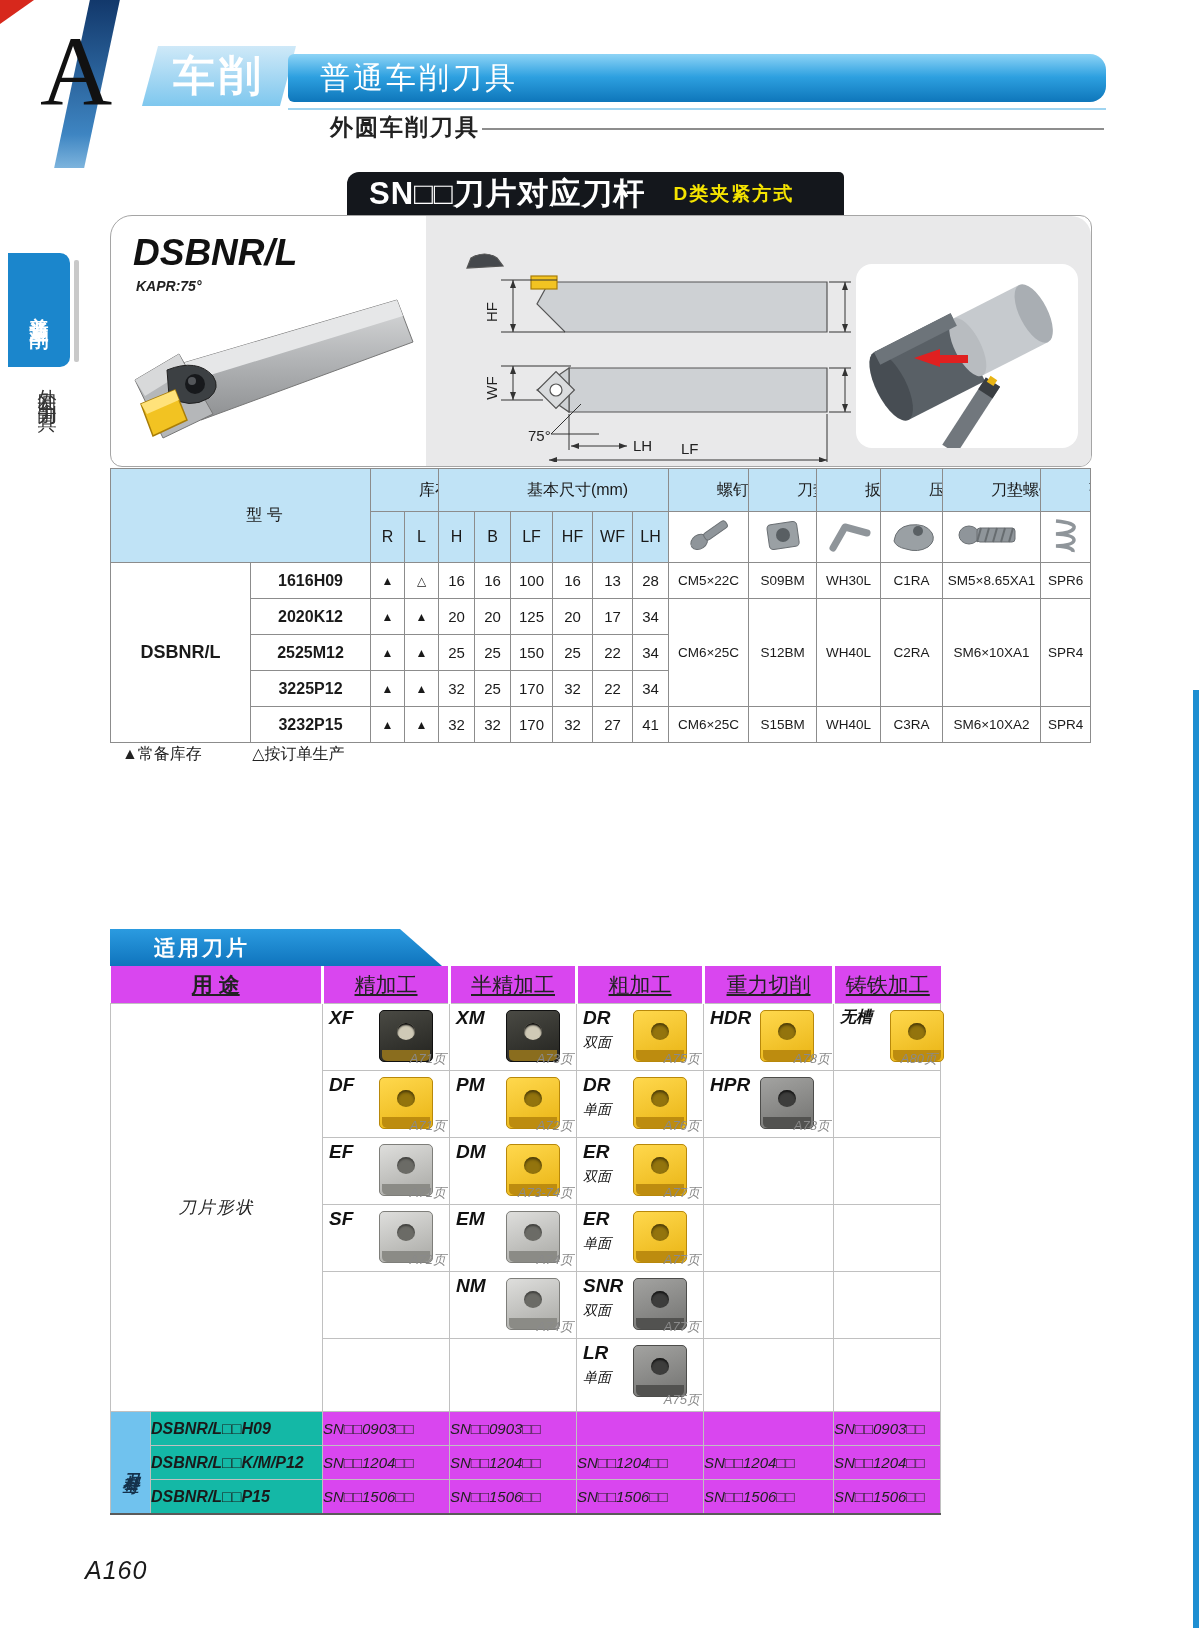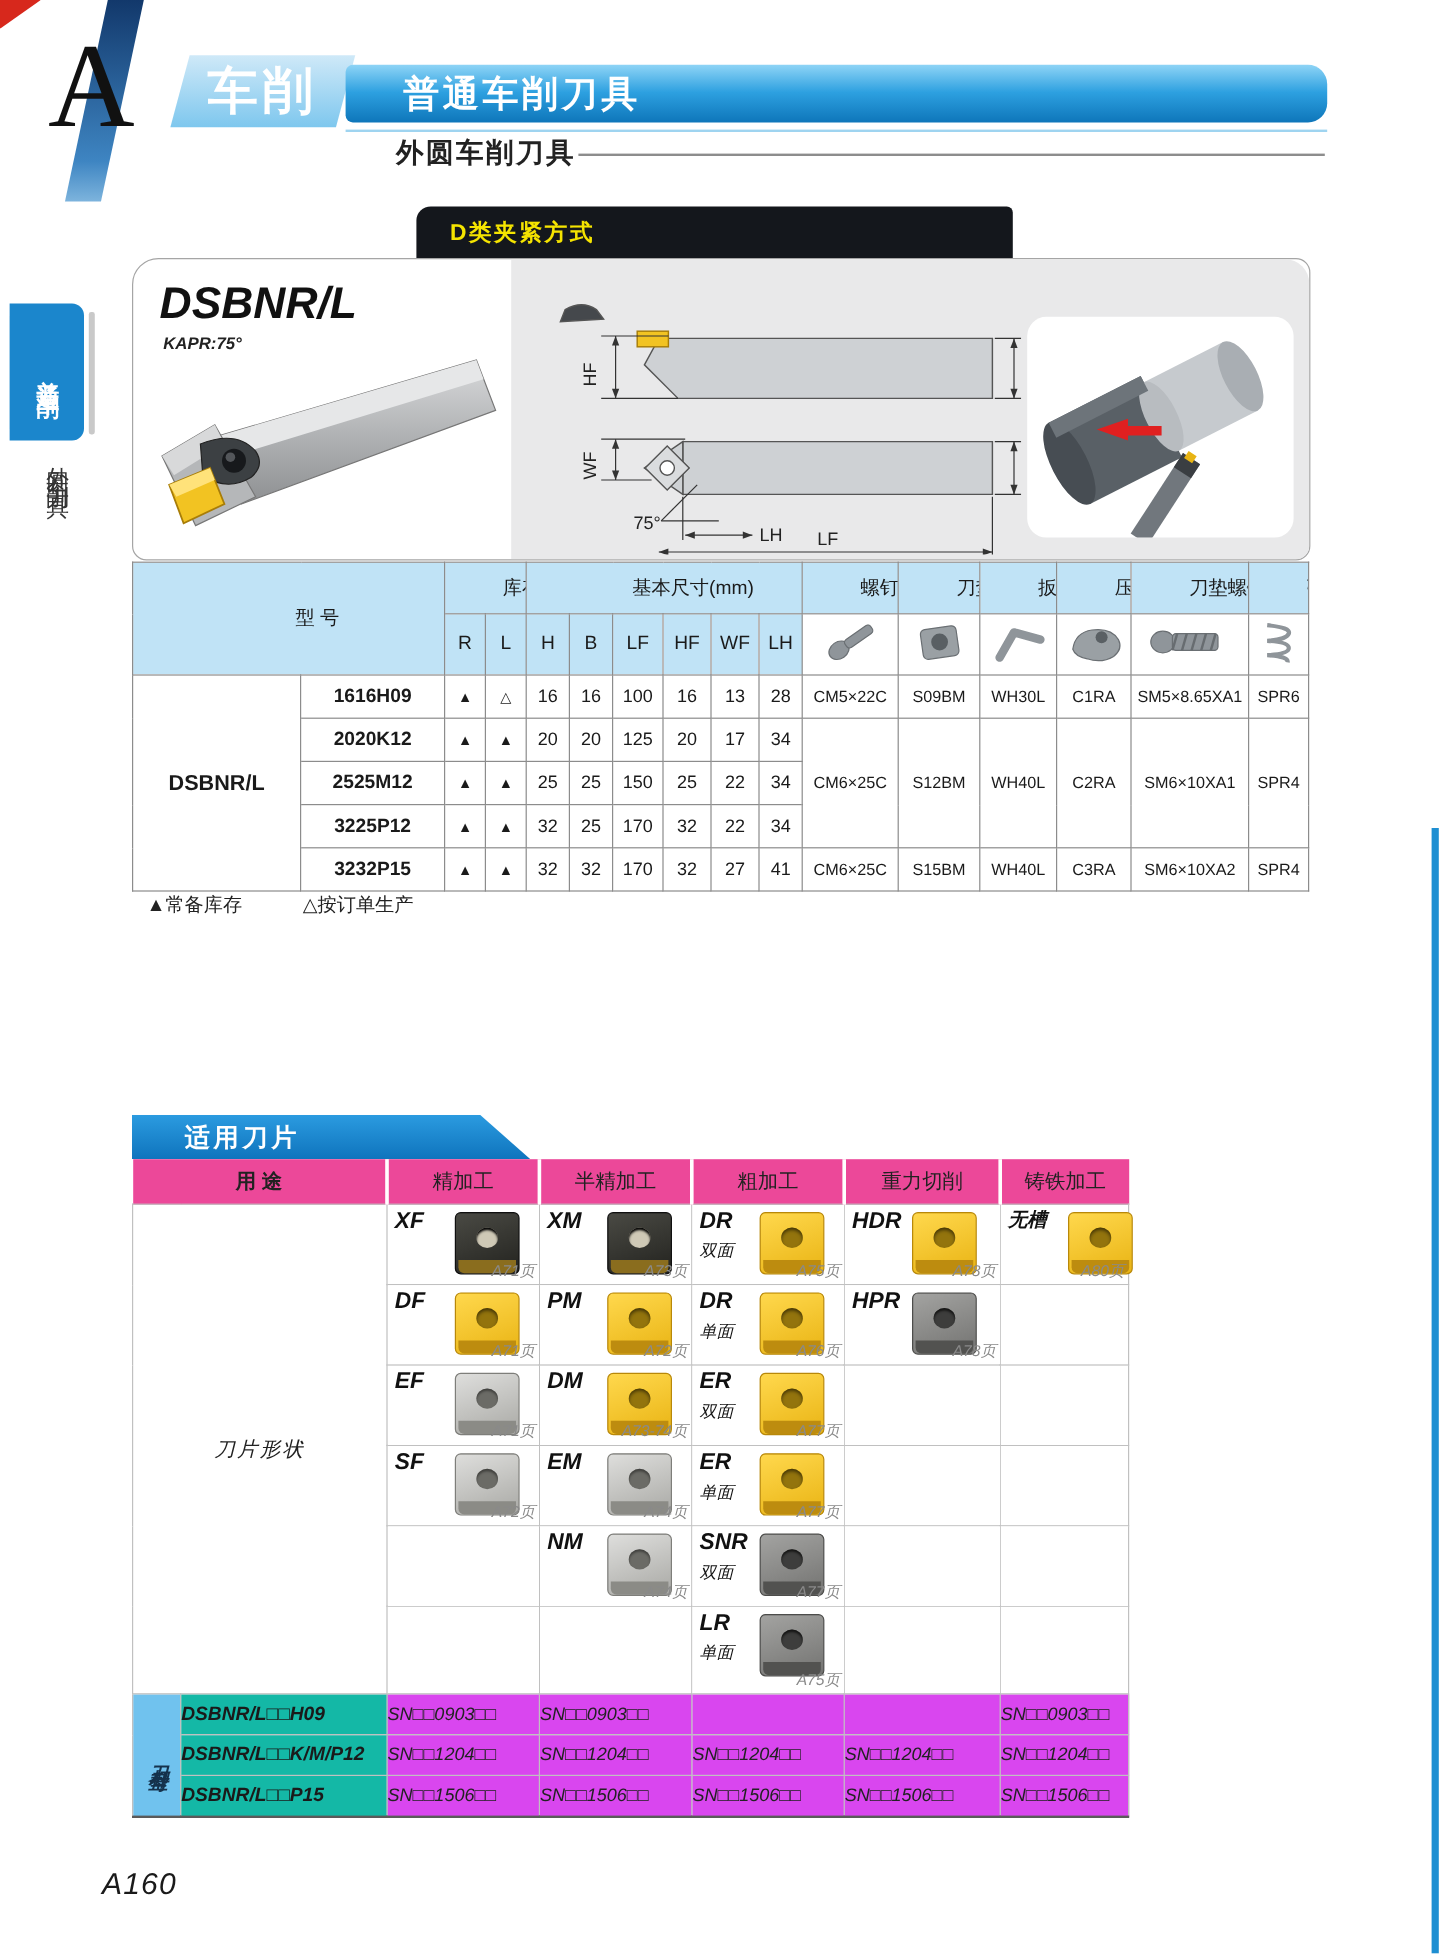--- a/index.html
+++ b/index.html
@@ -14,21 +14,21 @@
                background:linear-gradient(180deg,#12386b,#3e85c2 80%,#7db4dd);}
   .letter-a{left:40px;top:22px;font-family:"Liberation Serif","DejaVu Serif",serif;
             font-size:100px;line-height:1;color:#111;}
   .turn-tab{left:150px;top:46px;width:138px;height:60px;transform:skewX(-15deg);
             background:linear-gradient(180deg,#cfe9f8,#7ec7ee);
             display:flex;align-items:center;justify-content:center;}
   .turn-tab span{transform:skewX(15deg);color:#fff;font-size:42px;font-weight:bold;letter-spacing:4px;}
   .head-bar{left:288px;top:54px;width:818px;height:48px;border-radius:6px 16px 16px 6px;
             background:linear-gradient(180deg,#8ed4f6 0%,#2da0e0 48%,#0e76ba 100%);
             display:flex;align-items:center;}
-  .head-bar span{color:#fff;font-size:30px;font-weight:bold;letter-spacing:3px;padding-left:48px;}
+  .head-bar span{color:#fff;font-size:30px;font-weight:normal;letter-spacing:3px;padding-left:32px;}
   .head-line{left:288px;top:108px;width:818px;height:2px;background:#9fd4f0;}
   .sub-title{left:330px;top:112px;font-size:23px;font-weight:bold;color:#222;letter-spacing:2px;}
   .sub-rule{left:482px;top:128px;width:622px;height:2px;background:#8d8d8d;}
 
   
   .side-tab{left:8px;top:253px;width:62px;height:114px;background:#1b86cc;
             border-radius:0 10px 10px 0;display:flex;align-items:center;justify-content:center;}
   .side-tab span{writing-mode:vertical-rl;color:#fff;font-weight:bold;font-size:19px;letter-spacing:4px;}
   .side-slider{left:74px;top:260px;width:5px;height:102px;background:#c9c9c9;border-radius:2px;}
   .side-label{left:34px;top:374px;writing-mode:vertical-rl;font-size:19px;color:#333;letter-spacing:5px;}
@@ -65,21 +65,21 @@
   .legend{left:122px;top:744px;font-size:16px;color:#222;}
   .legend span{margin-right:46px;}
 
   
   .ins-tab{left:110px;top:929px;width:332px;height:37px;
            clip-path:polygon(0 0,290px 0,332px 100%,0 100%);
            background:linear-gradient(180deg,#2b9be0,#0f74bd);
            display:flex;align-items:center;}
   .ins-tab span{color:#fff;font-weight:bold;font-size:21px;letter-spacing:3px;padding-left:44px;}
   .ins{position:absolute;left:110px;top:966px;width:830px;font-size:15px;border-bottom:2px solid #5a5a5a;}
-  .ins th{background:#ec4899;height:35px;font-weight:normal;font-size:17px;color:#222;border-left:3px solid #fff;}
+  .ins th{background:#d946ef;height:35px;font-weight:normal;font-size:21px;color:#222;border-left:3px solid #fff;text-decoration:underline;}
   .ins th:first-child{border-left:none;font-weight:bold;}
   .ins td{border:1px solid #c0c0c0;padding:0;font-style:italic;}
   .ins tr.irow td{height:66px;}
   .ins tr.irow-last td{height:72px;}
   .shape-cell{text-align:center;font-size:17px;color:#222;letter-spacing:2px;background:#fff;}
   .icell{position:relative;background:#fff;vertical-align:top;}
   .ic-code{position:absolute;left:6px;top:3px;font-weight:bold;font-size:19px;color:#111;}
   .ic-sub{position:absolute;left:6px;top:30px;font-size:14px;color:#111;}
   .ic-page{position:absolute;right:3px;bottom:2px;font-size:13px;color:#8a8a8a;}
   .chip{position:absolute;top:6px;left:56px;width:52px;height:50px;border-radius:5px;}
@@ -125,20 +125,21 @@
 <div class="abs sub-title">外圆车削刀具</div>
 <div class="abs sub-rule"></div>
 
 <div class="abs side-tab">
   <span>普通车削</span>
 </div>
 <div class="abs side-slider"></div>
 <div class="abs side-label">外圆车削刀具</div>
 
 <div class="abs title-bar">
+  <span class="main">SN□□刀片对应刀杆</span>
   <span class="badge">D类夹紧方式</span>
 </div>
 
 <div class="abs card">
   <div class="card-gray"></div>
   <div class="prod-model">DSBNR/L</div>
   <div class="prod-kapr">KAPR:75°</div>
 
   <svg class="abs" style="left:4px;top:76px;" width="306" height="170" viewBox="0 0 306 170">
     <defs>

